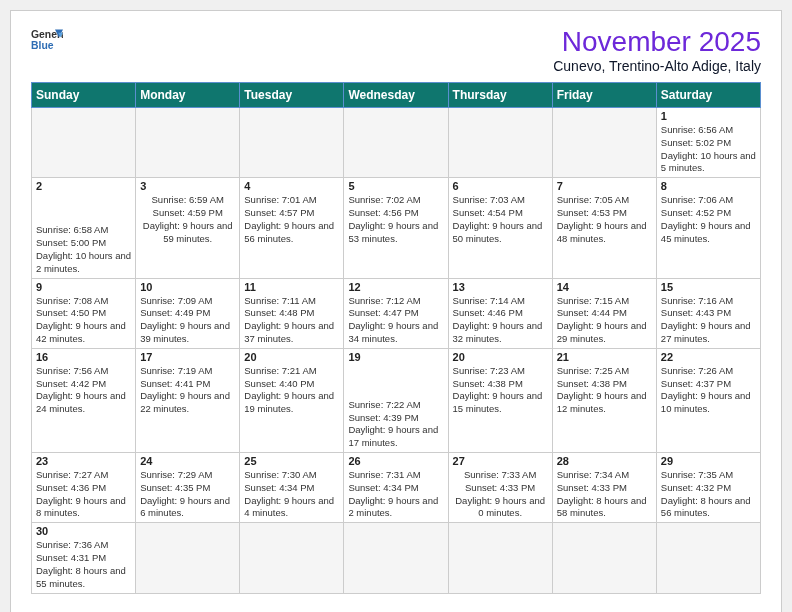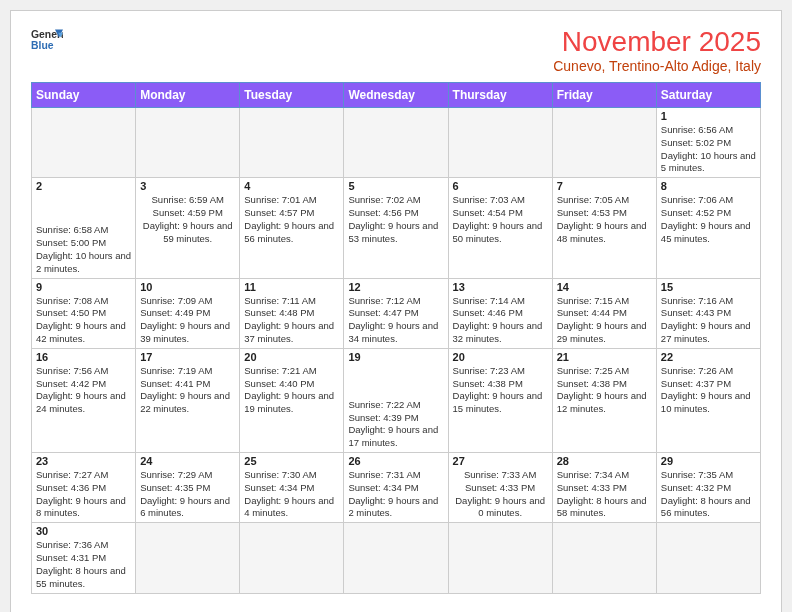--- a/index.html
+++ b/index.html
@@ -29,33 +29,33 @@
     .logo-icon {
       width: 32px;
       height: 28px;
     }
     .title-block {
       text-align: right;
     }
     .month-title {
       font-size: 28px;
       font-weight: normal;
-      color: #ef4444;
+      color: #6d28d9;
     }
     .location {
       font-size: 14px;
-      color: #c2410c;
+      color: #0f172a;
     }
     .calendar {
       width: 100%;
       border-collapse: collapse;
       border: 1px solid #bbb;
     }
     .calendar th {
-      background: #8b5cf6;
+      background: #0f766e;
       color: #fff;
       font-size: 12px;
       font-weight: bold;
       padding: 5px 4px;
       border: 1px solid #5a8fd0;
       text-align: left;
     }
     .calendar td {
       border: 1px solid #ccc;
       vertical-align: top;

